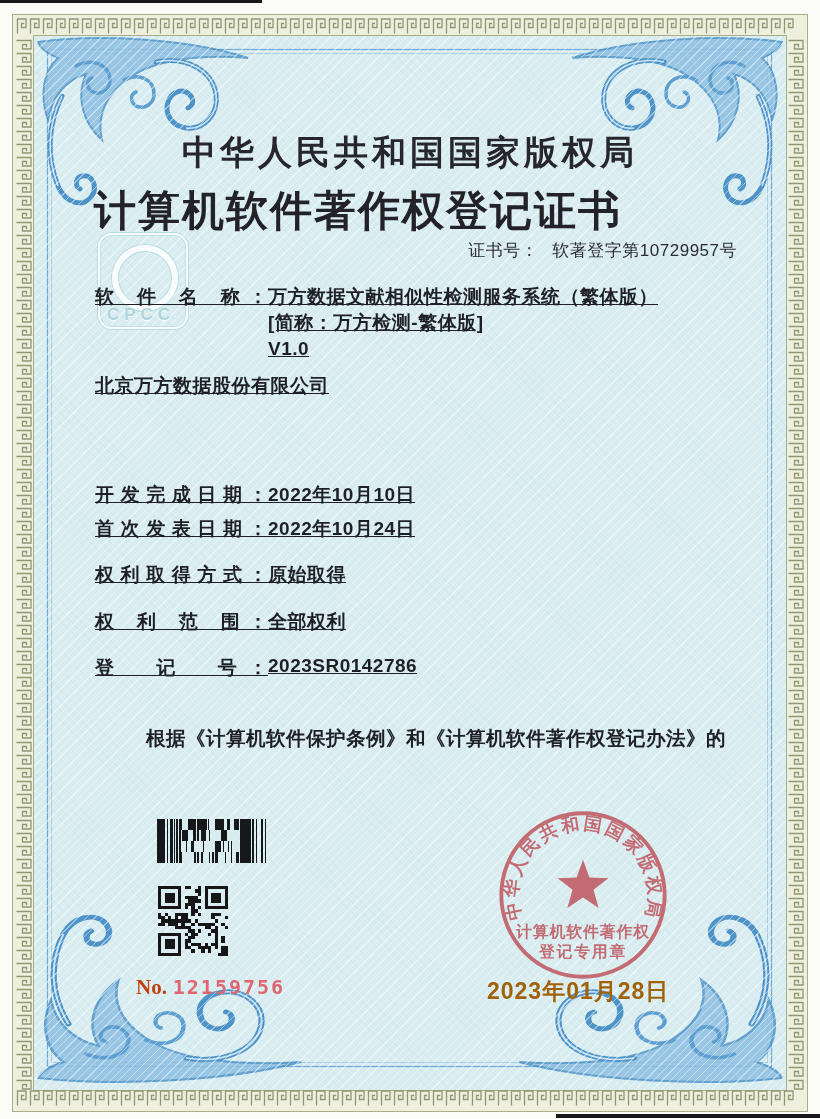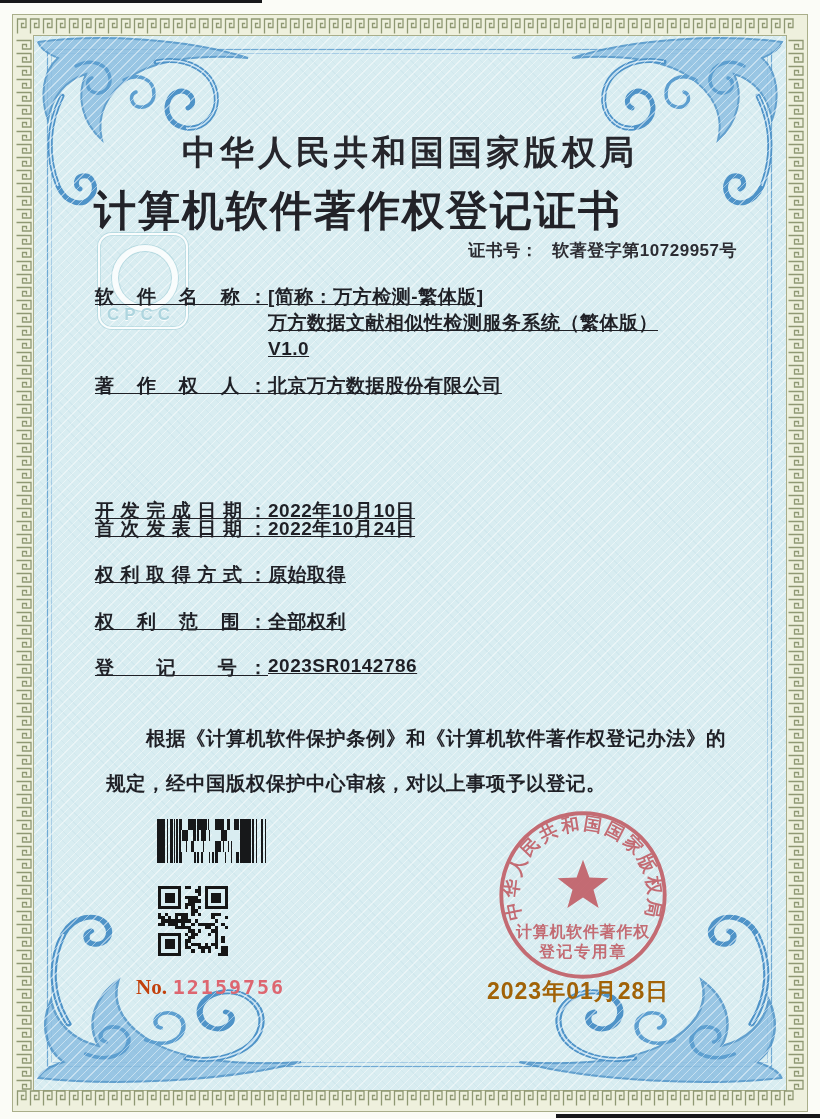--- a/index.html
+++ b/index.html
@@ -22,21 +22,21 @@
     left:0;top:130px;width:820px;text-align:center;
     font-family:"Liberation Serif","DejaVu Serif",serif;
     font-size:34px;font-weight:700;letter-spacing:4px;color:#26262c;
   }
   #title{
     left:0;top:183px;width:692px;text-align:center;
     font-family:"Liberation Serif","DejaVu Serif",serif;
     font-size:42px;font-weight:900;letter-spacing:2px;color:#222228;margin-left:12px;
   }
   #certno{
-    top:239px;right:83px;font-size:17px;font-weight:700;letter-spacing:.5px;color:#2c2c32;
+    top:239px;right:83px;font-size:17px;font-weight:400;letter-spacing:.5px;color:#2c2c32;
   }
   #certno .gap{display:inline-block;width:14px;}
   
   .frow{left:95px;display:flex;align-items:flex-start;font-weight:700;font-size:19px;color:#1f2026;text-decoration:underline;}
   .flabel{width:173px;flex:0 0 173px;text-align:justify;text-align-last:justify;letter-spacing:.5px;}
   .fval{letter-spacing:.5px;}
   .fval .vline{display:block;line-height:26px;}
   
   #statement{
     left:106px;top:716px;width:650px;font-size:19.5px;font-weight:600;
@@ -405,30 +405,29 @@
 
   <div class="abs" id="issuer">中华人民共和国国家版权局</div>
   <div class="abs" id="title">计算机软件著作权登记证书</div>
   <div class="abs" id="certno">
     <span>证书号：</span><span class="gap"></span><span>软著登字第10729957号</span>
   </div>
 
   <div class="abs frow" style="top:284px">
     <div class="flabel">软 件 名 称：</div>
     <div class="fval">
+      <span class="vline">万方数据文献相似性检测服务系统（繁体版）</span>
       <span class="vline">[简称：万方检测-繁体版]</span>
-      <span class="vline">万方数据文献相似性检测服务系统（繁体版）</span>
       <span class="vline">V1.0</span>
     </div>
   </div>
   <div class="abs frow" style="top:373px">
-    <div class="flabel">著 作 权 人：</div>
     <div class="fval">北京万方数据股份有限公司</div>
   </div>
-  <div class="abs frow" style="top:498px">
+  <div class="abs frow" style="top:482px">
     <div class="flabel">开发完成日期：</div>
     <div class="fval">2022年10月10日</div>
   </div>
   <div class="abs frow" style="top:516px">
     <div class="flabel">首次发表日期：</div>
     <div class="fval">2022年10月24日</div>
   </div>
   <div class="abs frow" style="top:609px">
     <div class="flabel">权 利 范 围：</div>
     <div class="fval">全部权利</div>
@@ -437,21 +436,20 @@
     <div class="flabel">权利取得方式：</div>
     <div class="fval">原始取得</div>
   </div>
   <div class="abs frow" style="top:655px">
     <div class="flabel">登　记　号：</div>
     <div class="fval">2023SR0142786</div>
   </div>
 
   <div class="abs" id="statement">
     <span class="indent">根据《计算机软件保护条例》和《计算机软件著作权登记办法》的</span>
-    <span>规定，经中国版权保护中心审核，对以上事项予以登记。</span>
   </div>
 
   <svg class="abs" id="barcode" viewBox="0 0 112 44" preserveAspectRatio="none" shape-rendering="crispEdges">
       <rect x="0" y="0" width="8" height="44" fill="#17181a"></rect>
       <rect x="10" y="0" width="1" height="44" fill="#17181a"></rect>
       <rect x="13" y="0" width="3" height="44" fill="#17181a"></rect>
       <rect x="17" y="0" width="1" height="44" fill="#17181a"></rect>
       <rect x="19" y="0" width="2" height="44" fill="#17181a"></rect>
       <rect x="22" y="0" width="2" height="44" fill="#17181a"></rect>
       <rect x="26" y="0" width="2" height="44" fill="#17181a"></rect>

